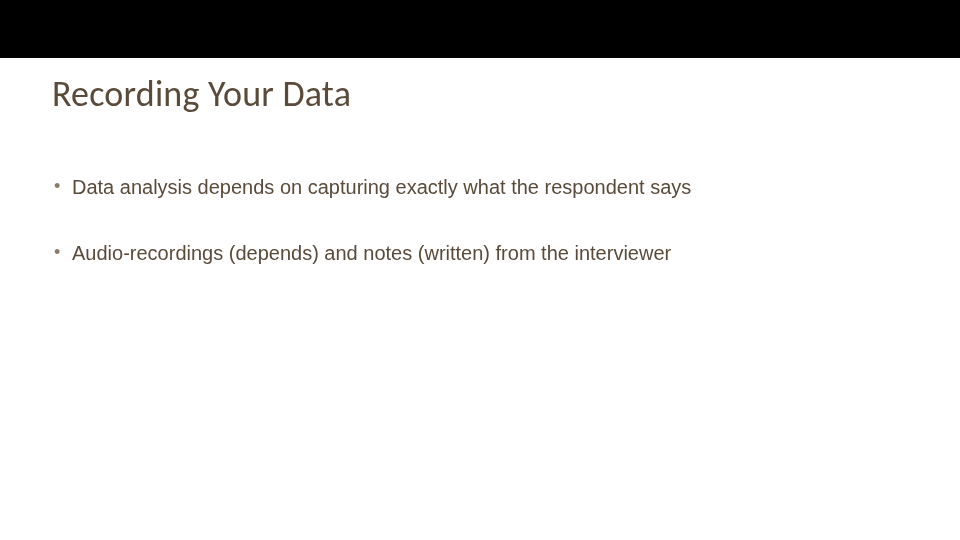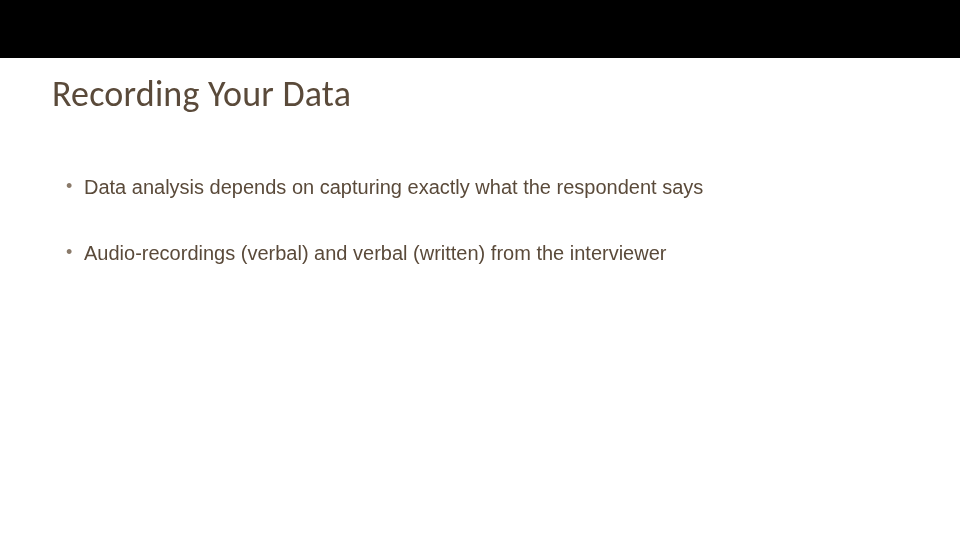--- a/index.html
+++ b/index.html
@@ -23,21 +23,21 @@
     font-family: "Calibri", "Segoe UI", Arial, sans-serif;
     font-size: 36px;
     font-weight: 400;
     color: #5a4a3a;
     margin: 0 0 58px 0;
     letter-spacing: 0.2px;
   }
   .bullets {
     list-style: none;
     padding: 0;
-    margin: 12px;
+    margin: 0;
   }
   .bullets li {
     position: relative;
     padding-left: 20px;
     margin-bottom: 40px;
     font-size: 20px;
     color: #5a4a3a;
     line-height: 1.3;
   }
   .bullets li::before {
@@ -52,15 +52,15 @@
 </style>
 </head>
 <body>
 
 <div class="top-bar"></div>
 
 <div class="content">
   <h1 class="title">Recording Your Data</h1>
   <ul class="bullets">
     <li>Data analysis depends on capturing exactly what the respondent says</li>
-    <li>Audio-recordings (verbal) and verbal (written) from the interviewer</li>
+    <li>Audio-recordings (depends) and notes (written) from the interviewer</li>
   </ul>
 </div>
 
 </body></html>

